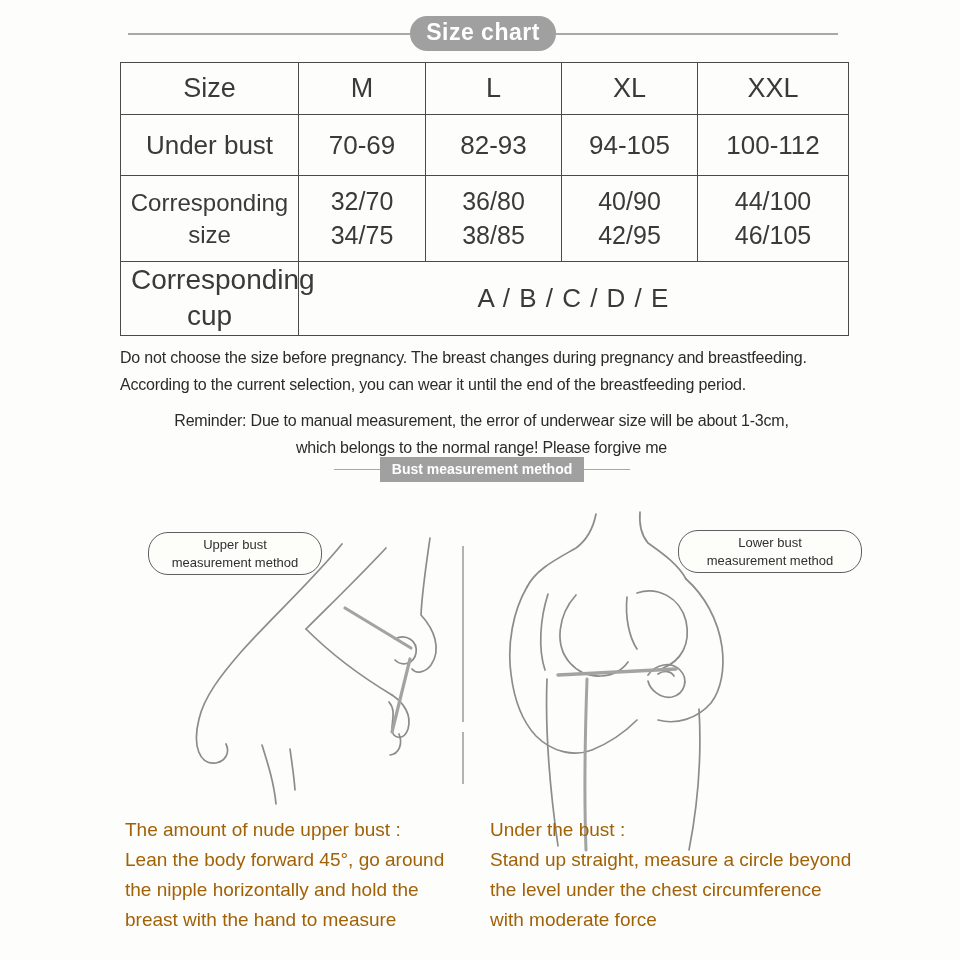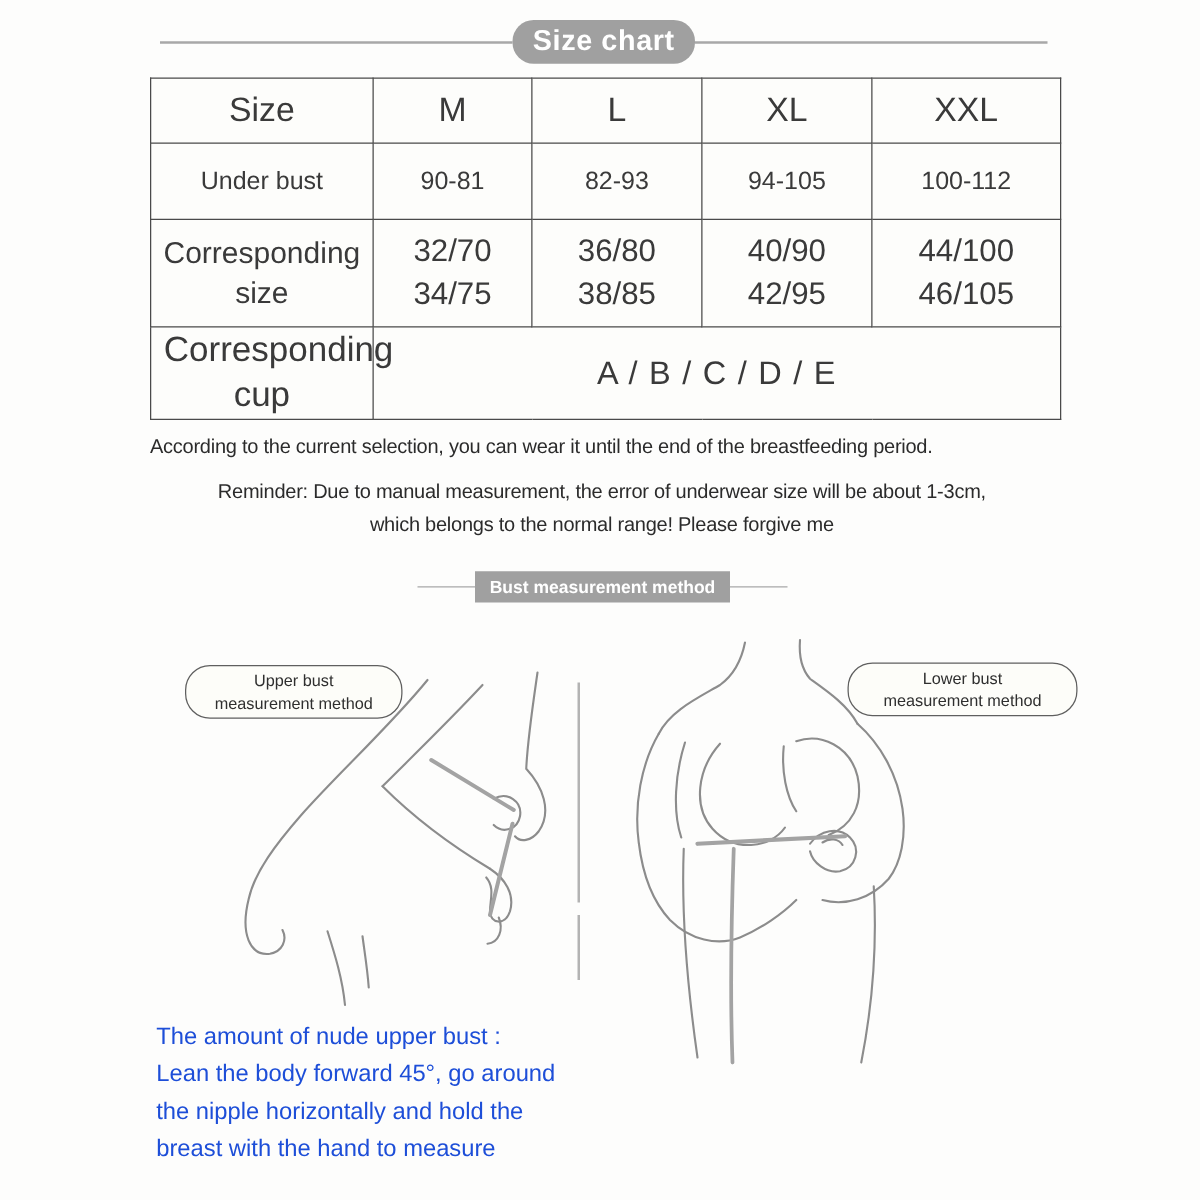--- a/index.html
+++ b/index.html
@@ -22,21 +22,21 @@
   .banner-row.sub .rule{height:1.5px;}
   .banner-row.sub .banner{font-size:14px;padding:4px 12px 5px;}
 
   
   table.size{position:absolute;left:120px;top:62px;width:723px;border-collapse:collapse;
              table-layout:fixed;background:#fdfdfb;}
   table.size td{border:1.5px solid var(--table_border);text-align:center;vertical-align:middle;
                 padding:0;color:#3a3a3a;}
   td.c0{width:177px;} td.c1{width:126px;} td.c2{width:135px;} td.c3{width:135px;} td.c4{width:150px;}
   tr.r-head td{height:51px;font-size:27px;}
-  tr.r-under td{height:60px;font-size:20px;}
+  tr.r-under td{height:60px;font-size:26px;}
   tr.r-size td{height:85px;font-size:25px;line-height:1.35;}
   tr.r-size td.c0{font-size:24px;line-height:1.3;padding:0 8px;}
   tr.r-cup td{height:71px;}
   tr.r-cup td.c0{font-size:28px;line-height:1.3;padding:0 10px;}
   tr.r-cup td.cupval{font-size:26px;letter-spacing:1px;}
   .v{display:block;}
 
   
   .notes{position:absolute;left:120px;top:344px;width:723px;font-size:16px;
          letter-spacing:-0.2px;line-height:27px;color:#2b2b2b;}
@@ -49,21 +49,21 @@
   .bubble-left{left:148px;top:532px;width:172px;height:41px;justify-content:center;}
   .bubble-right{left:678px;top:530px;width:182px;height:41px;}
   .divider-seg{position:absolute;left:462px;width:1.5px;background:#b3b3b3;}
   .divider-a{top:546px;height:176px;}
   .divider-b{top:732px;height:52px;}
   svg.figure{position:absolute;}
   svg.fig-left{left:135px;top:498px;}
   svg.fig-right{left:490px;top:498px;}
 
   
-  .instr{position:absolute;top:815px;font-size:19px;line-height:30px;color:#1d4ed8;}
+  .instr{position:absolute;top:815px;font-size:19px;line-height:30px;color:#a16207;}
   .instr-left{left:125px;width:365px;}
   .instr-right{left:490px;width:430px;}
 </style>
 </head>
 <body>
 
 <div class="page">
 
   <div class="banner-row main">
     <div class="rule"></div>
@@ -75,21 +75,21 @@
     <tbody>
       <tr class="r-head">
         <td class="c0">Size</td>
         <td class="c1">M</td>
         <td class="c2">L</td>
         <td class="c3">XL</td>
         <td class="c4">XXL</td>
       </tr>
       <tr class="r-under">
         <td class="c0">Under bust</td>
-        <td class="c1">90-81</td>
+        <td class="c1">70-69</td>
         <td class="c2">82-93</td>
         <td class="c3">94-105</td>
         <td class="c4">100-112</td>
       </tr>
       <tr class="r-size">
         <td class="c0">Corresponding size</td>
         <td class="c1">
           <span class="v">32/70</span>
           <span class="v">34/75</span>
         </td>
@@ -107,20 +107,21 @@
         </td>
       </tr>
       <tr class="r-cup">
         <td class="c0">Corresponding cup</td>
         <td class="cupval" colspan="4">A / B / C / D / E</td>
       </tr>
     </tbody>
   </table>
 
   <div class="notes">
+    <div>Do not choose the size before pregnancy. The breast changes during pregnancy and breastfeeding.</div>
     <div>According to the current selection, you can wear it until the end of the breastfeeding period.</div>
     <div class="reminder">
       <div>Reminder: Due to manual measurement, the error of underwear size will be about 1-3cm,</div>
       <div>which belongs to the normal range! Please forgive me</div>
     </div>
   </div>
 
   <div class="banner-row sub">
     <div class="rule"></div>
     <div class="banner">Bust measurement method</div>
@@ -177,14 +178,20 @@
     <div>Lower bust</div>
     <div>measurement method</div>
   </div>
 
   <div class="instr instr-left">
     <div>The amount of nude upper bust :</div>
     <div>Lean the body forward 45°, go around</div>
     <div>the nipple horizontally and hold the</div>
     <div>breast with the hand to measure</div>
   </div>
+  <div class="instr instr-right">
+    <div>Under the bust :</div>
+    <div>Stand up straight, measure a circle beyond</div>
+    <div>the level under the chest circumference</div>
+    <div>with moderate force</div>
+  </div>
 
 </div>
 
 </body></html>

